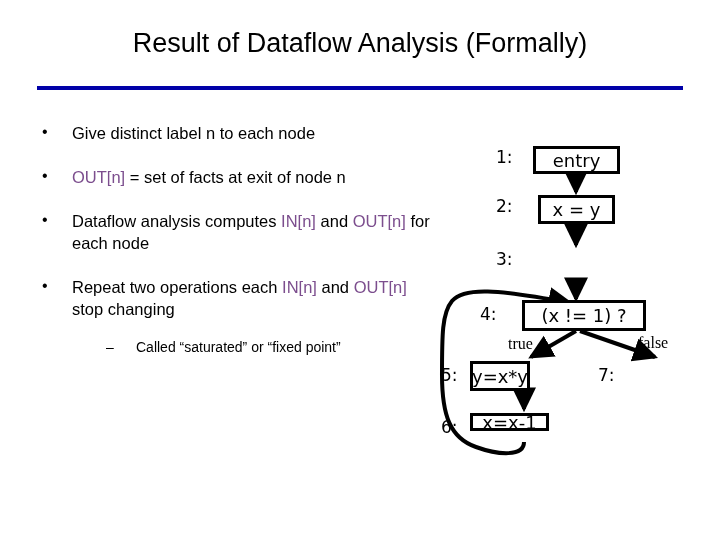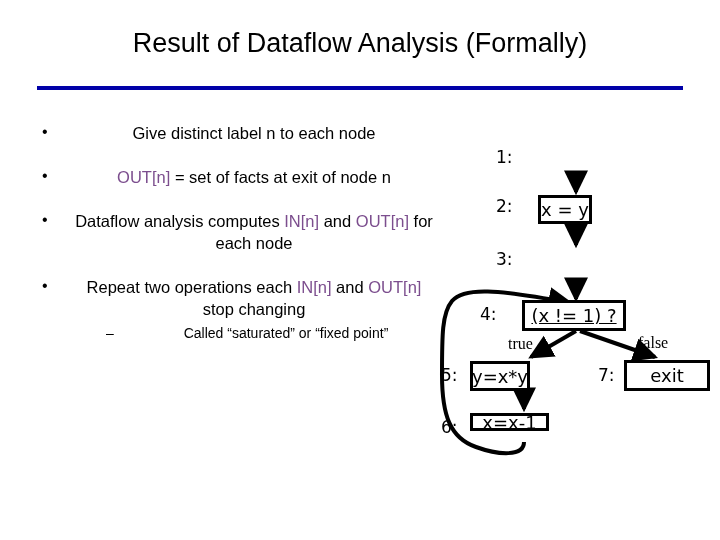--- a/index.html
+++ b/index.html
@@ -45,38 +45,37 @@
     top: 122px;
     width: 400px;
   }
   .bullet {
     position: relative;
     padding-left: 36px;
     font-size: 16.5px;
     line-height: 22px;
     color: #000000;
     margin-bottom: 22px;
-    text-align: center;
   }
   .bullet::before {
     content: "\2022";
     position: absolute;
     left: 6px;
     top: -1px;
     font-size: 16px;
     color: #000000;
   }
   .bullet.tight { margin-bottom: 13px; }
   .sub-bullet {
     position: relative;
     padding-left: 64px;
     font-size: 14px;
     line-height: 20px;
     color: #000000;
-    margin-top: 3px;
+    margin-top: 17px;
   }
   .sub-bullet::before {
     content: "\2013";
     position: absolute;
     left: 34px;
     top: 0px;
     font-size: 14px;
     color: #000000;
   }
   .hl { color: #7C4E8E; }
@@ -174,36 +173,36 @@
       <line x1="156" y1="196" x2="111" y2="222" stroke="#000" stroke-width="4" marker-end="url(#ah)"></line>
 
       <line x1="160" y1="196" x2="235" y2="222" stroke="#000" stroke-width="4" marker-end="url(#ah)"></line>
 
       <line x1="104" y1="256" x2="104" y2="274" stroke="#000" stroke-width="4" marker-end="url(#ah)"></line>
 
       <path d="M 104 307 C 104 322, 78 320, 56 312 C 30 303, 22 280, 22 240 C 22 200, 22 178, 32 166 C 44 152, 76 154, 150 168" fill="none" stroke="#000" stroke-width="4" marker-end="url(#ah)"></path>
     </svg>
 
     <div class="node-label" style="left:76px; top:12px;">1:</div>
+    <div class="node-box" style="left:113px; top:11px; width:87px; height:28px;">entry</div>
 
     <div class="node-label" style="left:76px; top:61px;">2:</div>
-    <div class="node-box" style="left:118px; top:60px; width:54px; height:29px;">x = y</div>
+    <div class="node-box" style="left:118px; top:60px; width:77px; height:29px;">x = y</div>
 
     <div class="node-label" style="left:76px; top:114px;">3:</div>
 
     <div class="node-label" style="left:60px; top:169px;">4:</div>
-    <div class="node-box" style="left:102px; top:165px; width:104px; height:31px;text-decoration:underline;">(x != 1) ?</div>
+    <div class="node-box" style="left:102px; top:165px; width:124px; height:31px;">(x != 1) ?</div>
 
     <div class="edge-label" style="left:88px; top:200px;">true</div>
     <div class="edge-label" style="left:218px; top:199px;">false</div>
 
     <div class="node-label" style="left:21px; top:230px;">5:</div>
     <div class="node-box" style="left:50px; top:226px; width:60px; height:30px;">y=x*y</div>
 
     <div class="node-label" style="left:21px; top:282px;">6:</div>
     <div class="node-box" style="left:50px; top:278px; width:79px; height:18px;">x=x-1</div>
 
     <div class="node-label" style="left:178px; top:230px;">7:</div>
-    <div class="node-box" style="left:204px; top:225px; width:86px; height:31px;">exit</div>
 
   </div>
 
 </div>
 
 </body></html>

